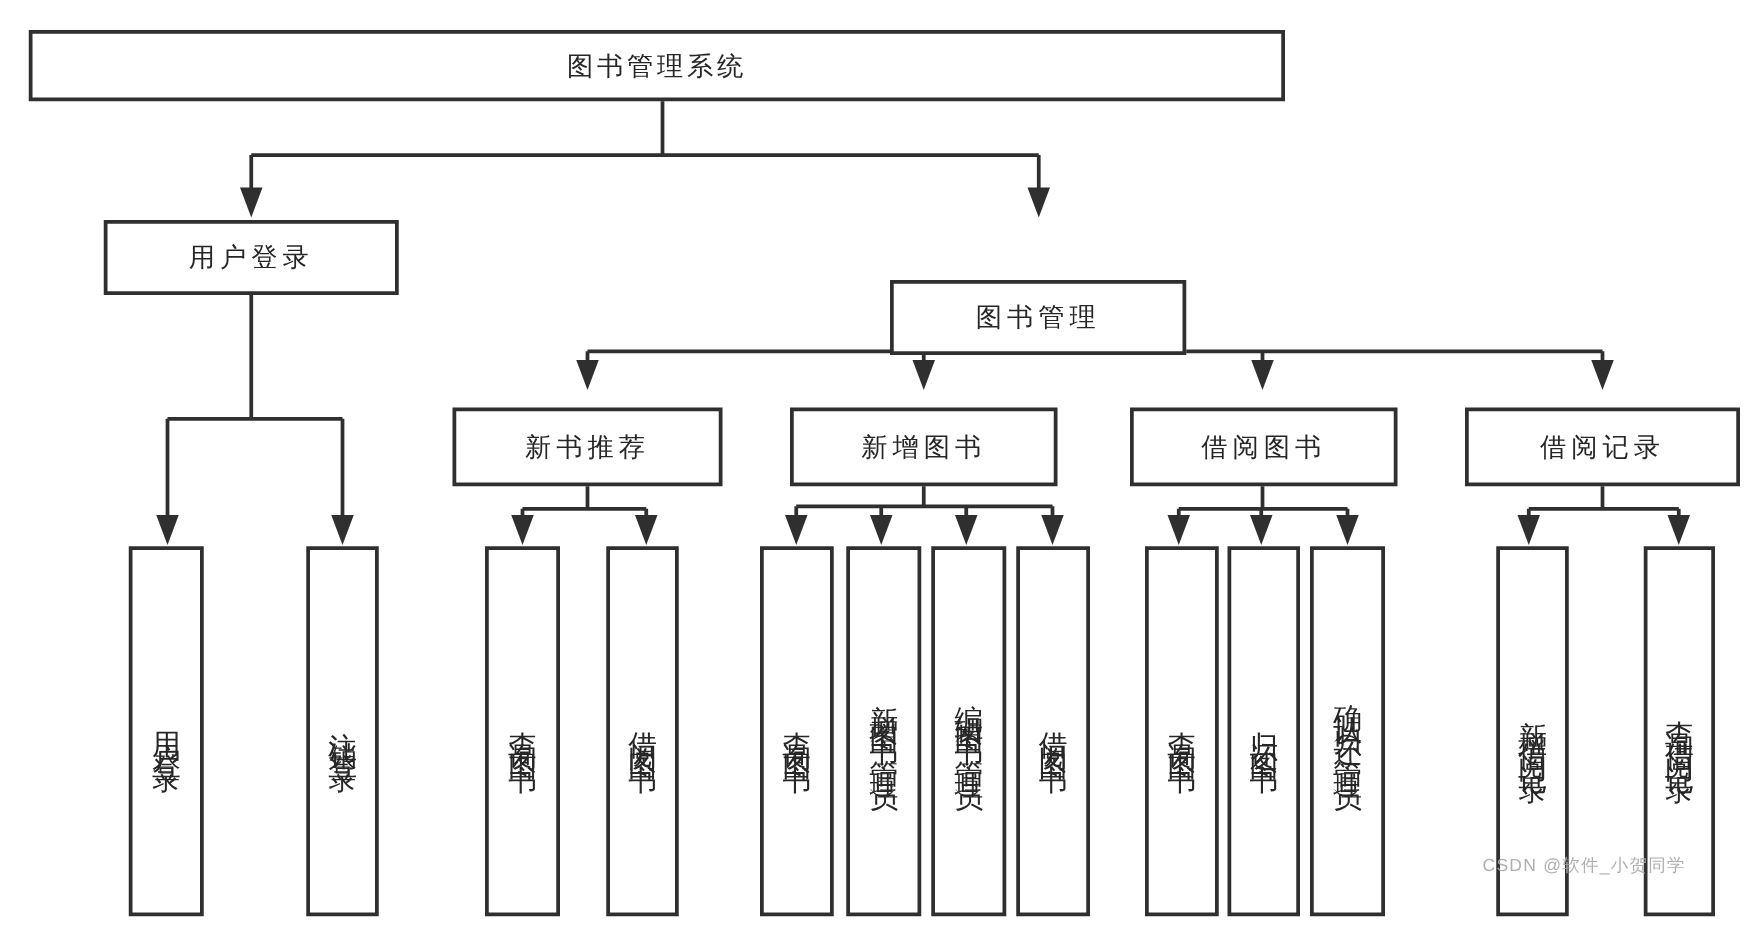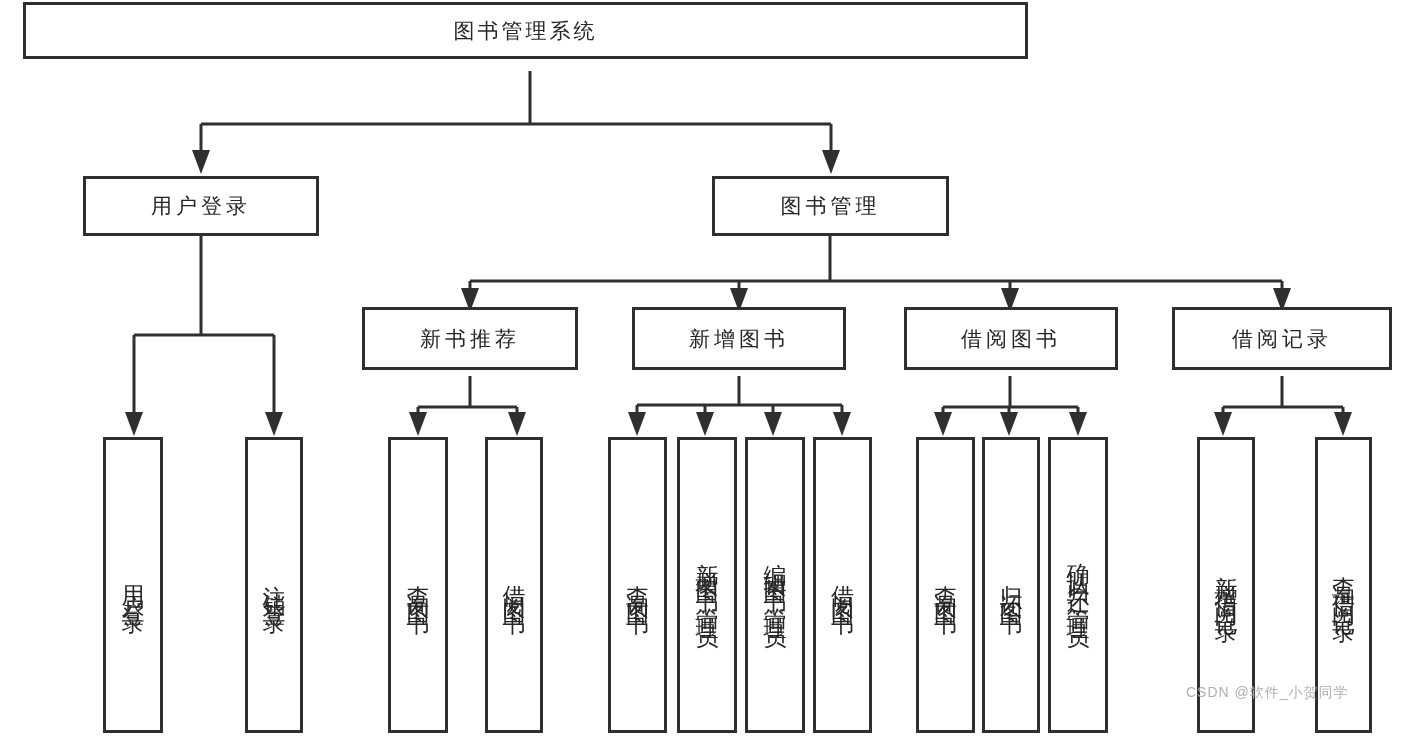--- a/index.html
+++ b/index.html
@@ -33,21 +33,21 @@
   .vbox { font-size: 23px; }
   .vbox .vtext {
     writing-mode: vertical-rl;
     text-orientation: mixed;
     letter-spacing: 9px;
     line-height: 1;
     white-space: nowrap;
   }
   
   .row2 { top: 176px; height: 60px; }
-  .row3 { top: 307px; height: 63px; }
+  .row3 { top: 326px; height: 63px; }
   .leaf { top: 437px; height: 296px; }
   #watermark {
     position: absolute;
     left: 1186px;
     top: 684px;
     width: 215px;
     z-index: 3;
     font-size: 14px;
     letter-spacing: 1px;
     color: rgba(171, 171, 171, 0.95);
@@ -85,28 +85,28 @@
       <polygon points="764,412 782,412 773,436"></polygon>
       <polygon points="833,412 851,412 842,436"></polygon>
       <polygon points="934,412 952,412 943,436"></polygon>
       <polygon points="1000,412 1018,412 1009,436"></polygon>
       <polygon points="1069,412 1087,412 1078,436"></polygon>
       <polygon points="1214,412 1232,412 1223,436"></polygon>
       <polygon points="1334,412 1352,412 1343,436"></polygon>
     </g>
   </svg>
 
-  <div class="node hbox title" style="left:23px; top:2px; width:1005px; height:57px;">
+  <div class="node hbox title" style="left:23px; top:24px; width:1005px; height:57px;">
     <span>图书管理系统</span>
   </div>
 
   <div class="node hbox row2" style="left:83px; width:236px;">
     <span>用户登录</span>
   </div>
-  <div class="node hbox row2" style="left:712px; width:237px;">
+  <div class="node hbox row2" style="left:712px; width:237px;margin-top:48px;">
     <span>图书管理</span>
   </div>
 
   <div class="node hbox row3" style="left:362px; width:216px;">
     <span>新书推荐</span>
   </div>
   <div class="node hbox row3" style="left:632px; width:214px;">
     <span>新增图书</span>
   </div>
   <div class="node hbox row3" style="left:904px; width:214px;">

